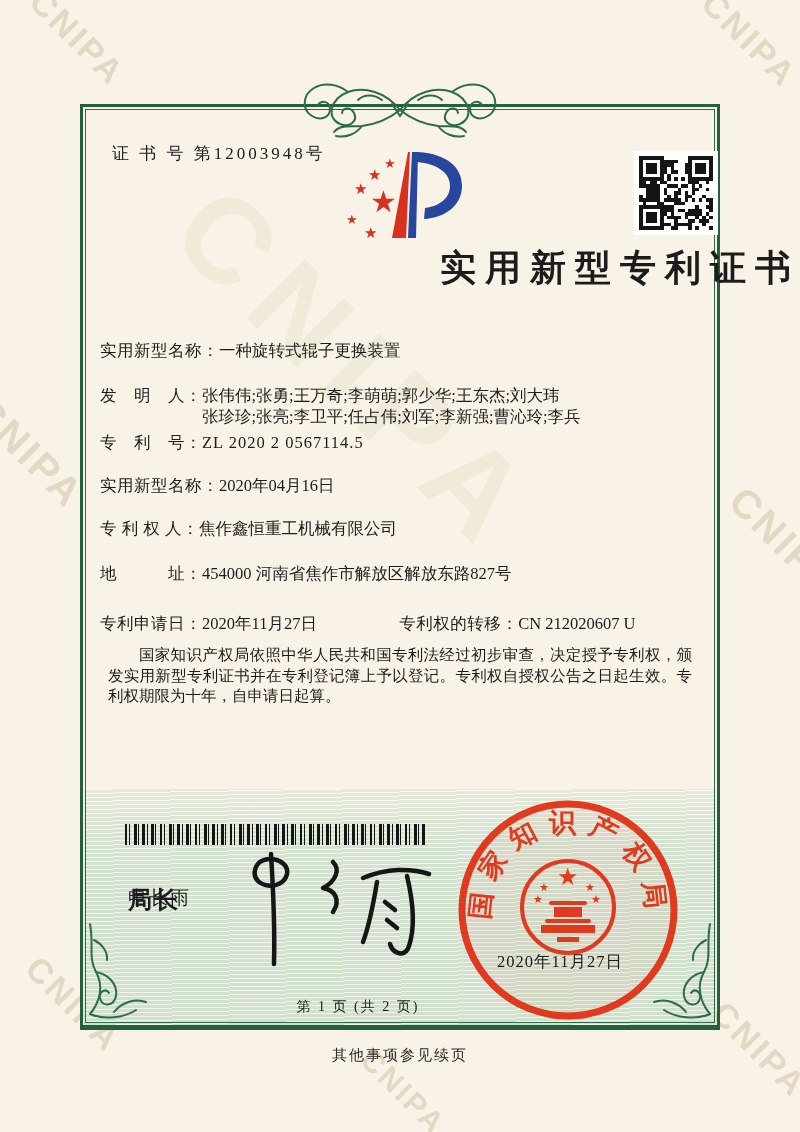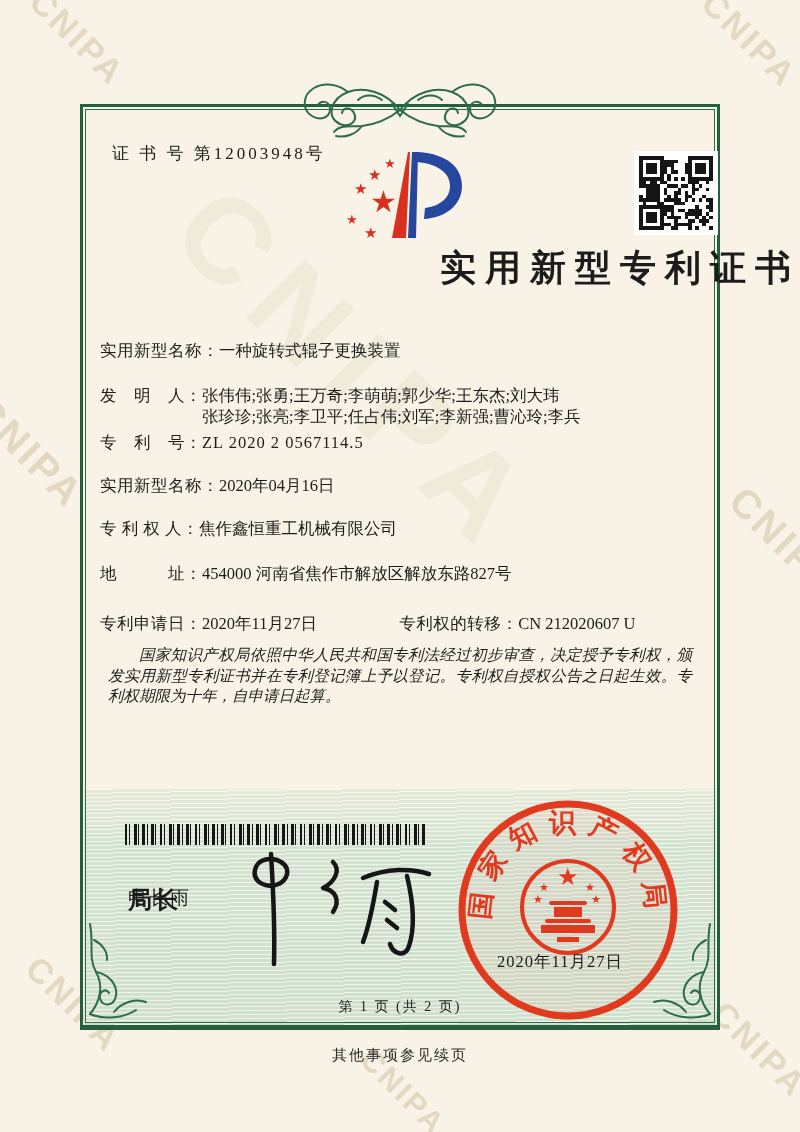--- a/index.html
+++ b/index.html
@@ -28,40 +28,40 @@
   .qr-grid i{display:block;}
   .qr-grid i.on{background:#151515;}
   .logo{position:absolute;left:340px;top:146px;z-index:3;}
   .title{position:absolute;left:0;top:244px;width:800px;text-align:right;font-size:36px;
          font-weight:bold;letter-spacing:9px;z-index:3;}
   
   .row{position:absolute;left:100px;font-size:16.5px;z-index:3;white-space:nowrap;}
   .row .lab{letter-spacing:.5px;}
   .cols{display:flex;}
   .paras{position:absolute;left:108px;top:645px;width:584px;z-index:3;}
-  .paras p{margin:0;font-size:15.5px;line-height:20.5px;text-align:justify;text-indent:2em;font-style:italic;}
+  .paras p{margin:0;font-size:15.5px;line-height:20.5px;text-align:justify;text-indent:2em;}
   .barcode{position:absolute;left:125px;top:824px;width:300px;height:21px;z-index:3;
     background:repeating-linear-gradient(90deg,
       #151515 0 2px, transparent 2px 4px,
       #151515 4px 5px, transparent 5px 9px,
       #151515 9px 12px, transparent 12px 13px,
       #151515 13px 14px, transparent 14px 17px,
       #151515 17px 20px, transparent 20px 22px,
       #151515 22px 23px, transparent 23px 26px,
       #151515 26px 29px, transparent 29px 30px,
       #151515 30px 31px, transparent 31px 35px);}
   .sig-title{position:absolute;left:128px;top:884px;font-size:24px;z-index:3;
              font-family:"Liberation Sans","DejaVu Sans",sans-serif;letter-spacing:2px;font-weight:bold;}
   .sig-name{position:absolute;left:128px;top:885px;font-size:19px;z-index:3;
              font-family:"Liberation Sans","DejaVu Sans",sans-serif;letter-spacing:2px;}
   .signature{position:absolute;left:235px;top:846px;z-index:4;}
   .seal{position:absolute;left:453px;top:795px;z-index:5;opacity:.92;}
   .seal-date{position:absolute;left:497px;top:951px;font-size:16.5px;color:#1b1b1b;
              letter-spacing:1px;z-index:6;}
-  .page-info{position:absolute;left:0;top:998px;width:800px;text-align:center;font-size:14px;
+  .page-info{position:absolute;left:0;top:998px;width:716px;text-align:center;font-size:14px;
              letter-spacing:2px;z-index:3;}
   .cont-note{position:absolute;left:0;top:1046px;width:800px;text-align:center;font-size:15px;
              letter-spacing:2px;color:#2a2a2a;z-index:3;}
   .orn{stroke:#2e6b4a;fill:none;stroke-width:2;stroke-linecap:round;}
 </style>
 </head>
 <body>
 
 <span class="wm" style="left:18px;top:18px;font-size:34px;">CNIPA</span>
 <span class="wm" style="left:690px;top:20px;font-size:34px;">CNIPA</span>

